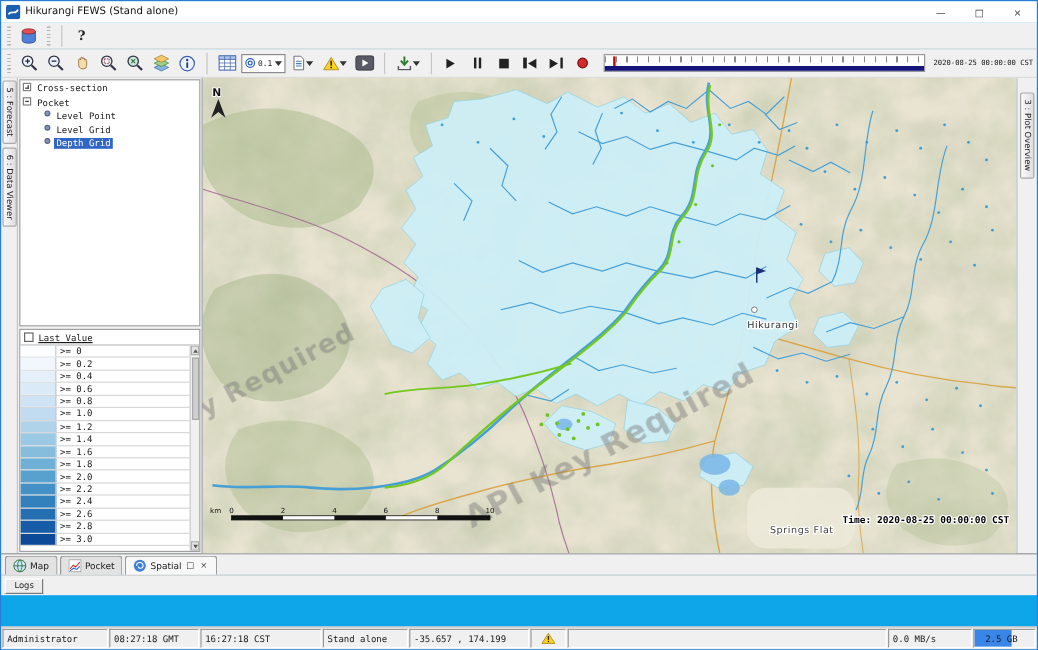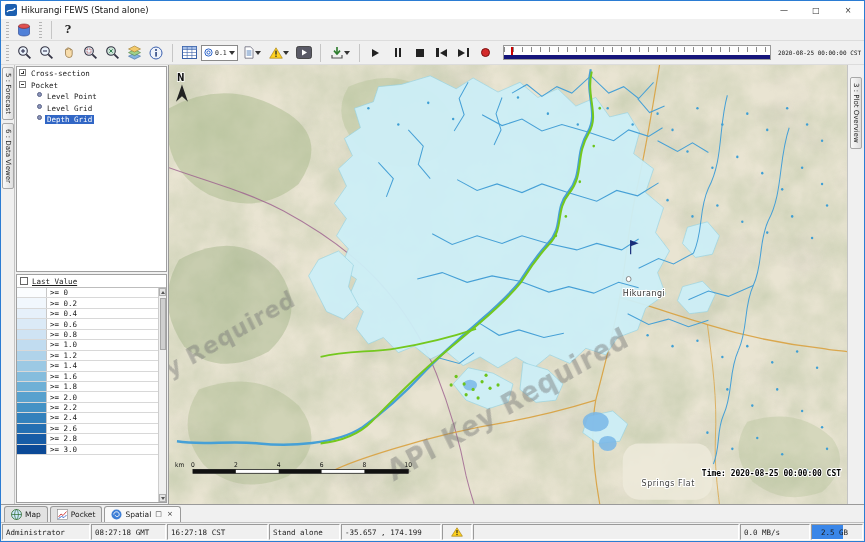--- a/index.html
+++ b/index.html
@@ -80,21 +80,21 @@
   .map-area svg { display:block; width:100%; height:100%; }
 
   
   .btabs { height:18px; background:#f0f0f0; border-top:1px solid #9a9a9a; display:flex; align-items:center; padding-left:3px; gap:2px; flex:none; }
   .btab { height:16px; display:flex; align-items:center; gap:3px; padding:0 6px; font-size:7.5px; background:#e2e2e2; border:1px solid #9a9a9a; border-bottom:none; border-radius:3px 3px 0 0; }
   .btab.active { background:#f8f8f8; }
   .btab .tctl { font-size:7px; color:#333; padding:0 1px; }
   .logsrow { height:17px; background:#f0f0f0; border-top:1px solid #d6d6d6; display:flex; align-items:center; padding-left:3px; flex:none; }
   .logsbtn { height:13px; padding:0 7px; font-size:7px; background:#ececec; border:1px solid; border-color:#fff #7a7a7a #7a7a7a #fff; display:flex; align-items:center; }
 
-  .statusbar { height:19px; background:#f0f0f0; border-top:1px solid #c0c0c0; display:flex; align-items:stretch; gap:1px; padding:1px; flex:none; font:7.5px "DejaVu Sans Mono",monospace; }
+  .statusbar { height:19px; background:#f0f0f0; border-top:1px solid #c0c0c0; display:flex; align-items:stretch; gap:1px; padding:1px; flex:none; font:7.5px "DejaVu Sans Mono",monospace;margin-top:26px; }
   .scell { border:1px solid; border-color:#9a9a9a #fff #fff #9a9a9a; display:flex; align-items:center; padding:0 3px; white-space:nowrap; overflow:hidden; flex:none; }
   .scell.fill { flex:1; }
   .memcell { position:relative; }
   .memfill { position:absolute; left:0; top:0; bottom:0; width:62%; background:#3a86e8; }
   .memtext { position:relative; z-index:1; padding-left:6px; }
 </style>
 </head>
 <body>
 
 <div class="window">
@@ -597,20 +597,23 @@
       <svg width="11" height="11">
         <circle cx="5.5" cy="5.5" r="5" fill="#3f7fd6"></circle>
         <path d="M2.8 5.5 C2.8 3.8 4 2.8 5.5 2.8 C7.2 2.8 8.2 4 8.2 5.5 C8.2 6.8 7.2 7.6 6 7.6 C5 7.6 4.3 6.9 4.3 6" fill="none" stroke="#fff" stroke-width="0.9"></path>
       </svg>
       <span>Spatial</span>
       <span class="tctl">□</span>
       <span class="tctl">×</span>
     </span>
   </div>
 
+  <div class="logsrow">
+    <span class="logsbtn">Logs</span>
+  </div>
 
   <div class="statusbar">
     <span class="scell" style="width:88px">Administrator</span>
     <span class="scell" style="width:75px">08:27:18 GMT</span>
     <span class="scell" style="width:101px">16:27:18 CST</span>
     <span class="scell" style="width:71px">Stand alone</span>
     <span class="scell" style="width:100px">-35.657 , 174.199</span>
     <span class="scell" style="width:30px;justify-content:center">
       <svg width="12" height="10">
         <path d="M6 0.8 L11.4 9.2 H0.6 Z" fill="#ffd21e" stroke="#a8821a" stroke-width="0.7"></path>

